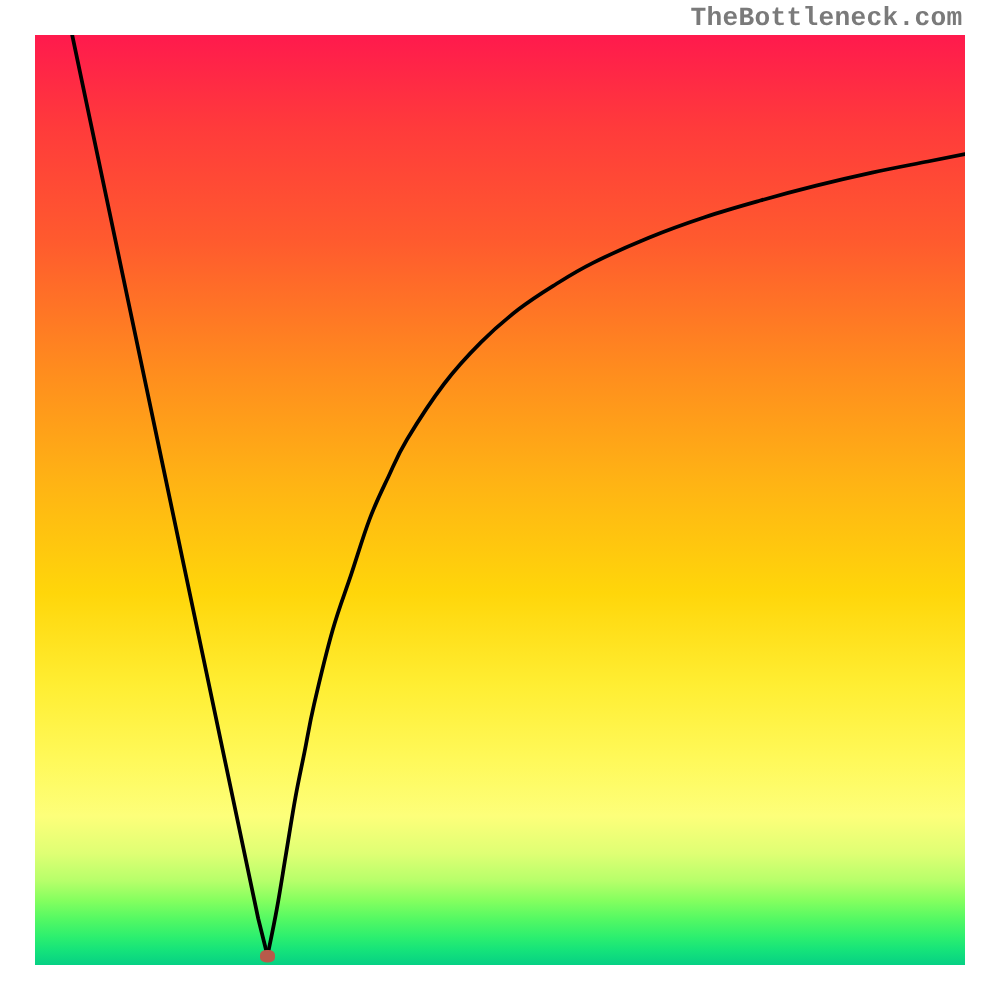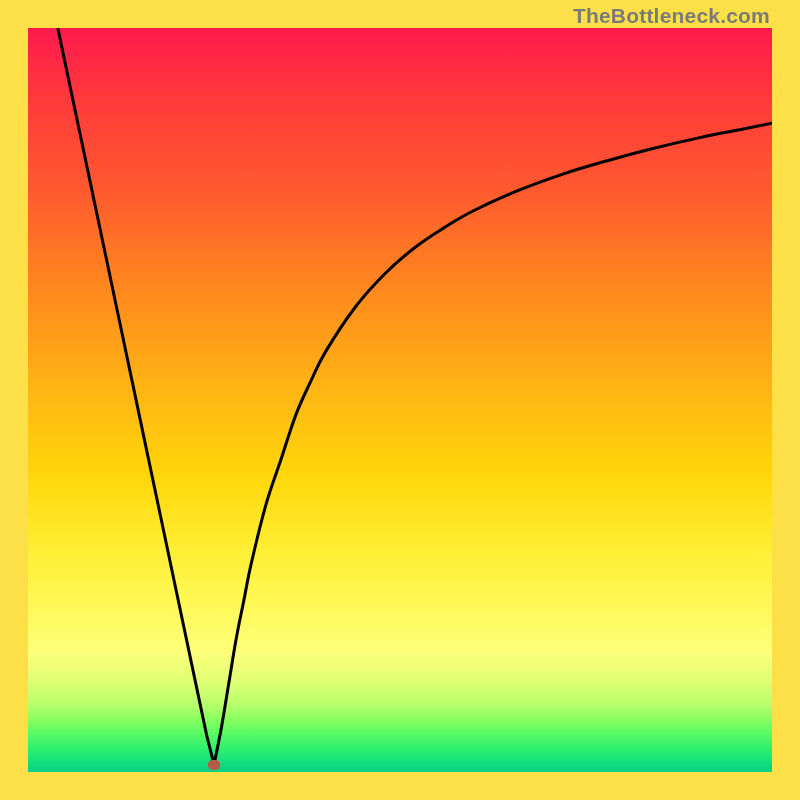--- a/index.html
+++ b/index.html
@@ -6,21 +6,22 @@
   body {
     width: 800px;
     height: 800px;
     background: #000;
     position: relative;
     font-family: Arial, Helvetica, sans-serif;
   }
   .frame {
     position: absolute;
     inset: 0;
-    background: #fde047;
+    background: #ffffff;
+    font-family: Liberation Mono, monospace;
   }
   .plot-area {
     position: absolute;
     left: 28px;
     top: 28px;
     width: 744px;
     height: 744px;
     background: linear-gradient(
       to bottom,
       #ff1a4d 0%,

